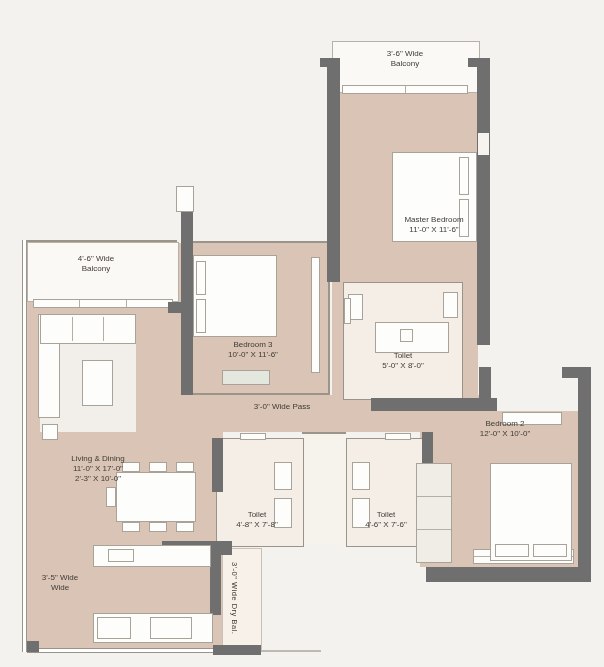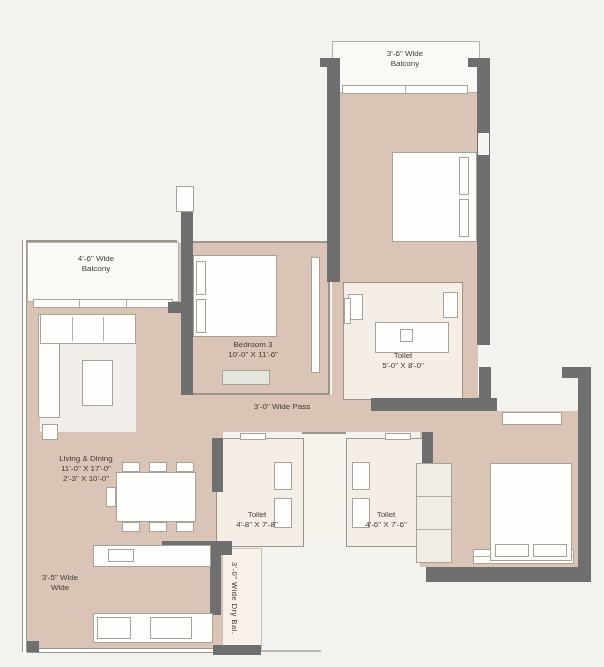--- a/index.html
+++ b/index.html
@@ -146,35 +146,43 @@
   <div class="furn" style="left:240px;top:433px;width:26px;height:7px;"></div>
   <div class="furn" style="left:352px;top:462px;width:18px;height:28px;"></div>
   <div class="furn" style="left:352px;top:498px;width:18px;height:30px;"></div>
   <div class="furn" style="left:385px;top:433px;width:26px;height:7px;"></div>
 
   <div class="lbl" style="left:345px;top:49px;width:120px;">
     <div>3'-6" Wide</div>
     <div>Balcony</div>
   </div>
 
+  <div class="lbl" style="left:372px;top:215px;width:124px;">
+    <div>Master Bedroom</div>
+    <div>11'-0" X 11'-6"</div>
+  </div>
 
   <div class="lbl" style="left:194px;top:340px;width:118px;">
     <div>Bedroom 3</div>
     <div>10'-0" X 11'-6"</div>
   </div>
 
   <div class="lbl" style="left:360px;top:351px;width:86px;">
     <div>Toilet</div>
     <div>5'-0" X 8'-0"</div>
   </div>
 
   <div class="lbl" style="left:226px;top:402px;width:112px;">3'-0" Wide Pass</div>
 
-
-  <div class="lbl" style="left:28px;top:454px;width:116px;">
+  <div class="lbl" style="left:443px;top:419px;width:124px;">
+    <div>Bedroom 2</div>
+    <div>12'-0" X 10'-0"</div>
+  </div>
+
+  <div class="lbl" style="left:40px;top:454px;width:116px;">
     <div>Living &amp; Dining</div>
     <div>11'-0" X 17'-0"</div>
     <div>2'-3" X 10'-0"</div>
   </div>
 
   <div class="lbl" style="left:48px;top:254px;width:96px;">
     <div>4'-6" Wide</div>
     <div>Balcony</div>
   </div>
 

